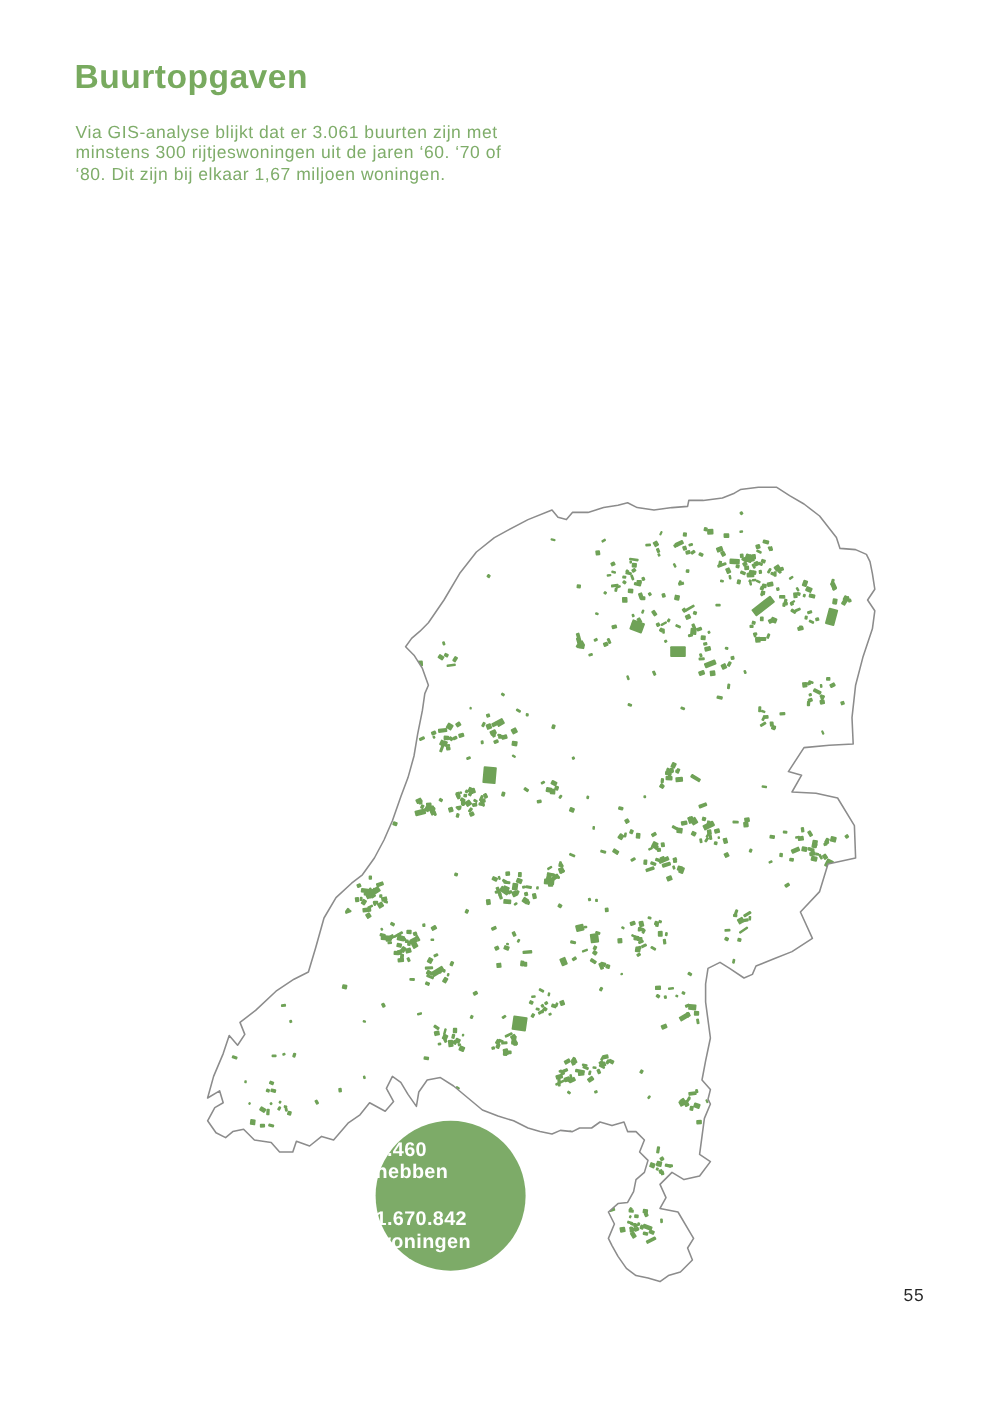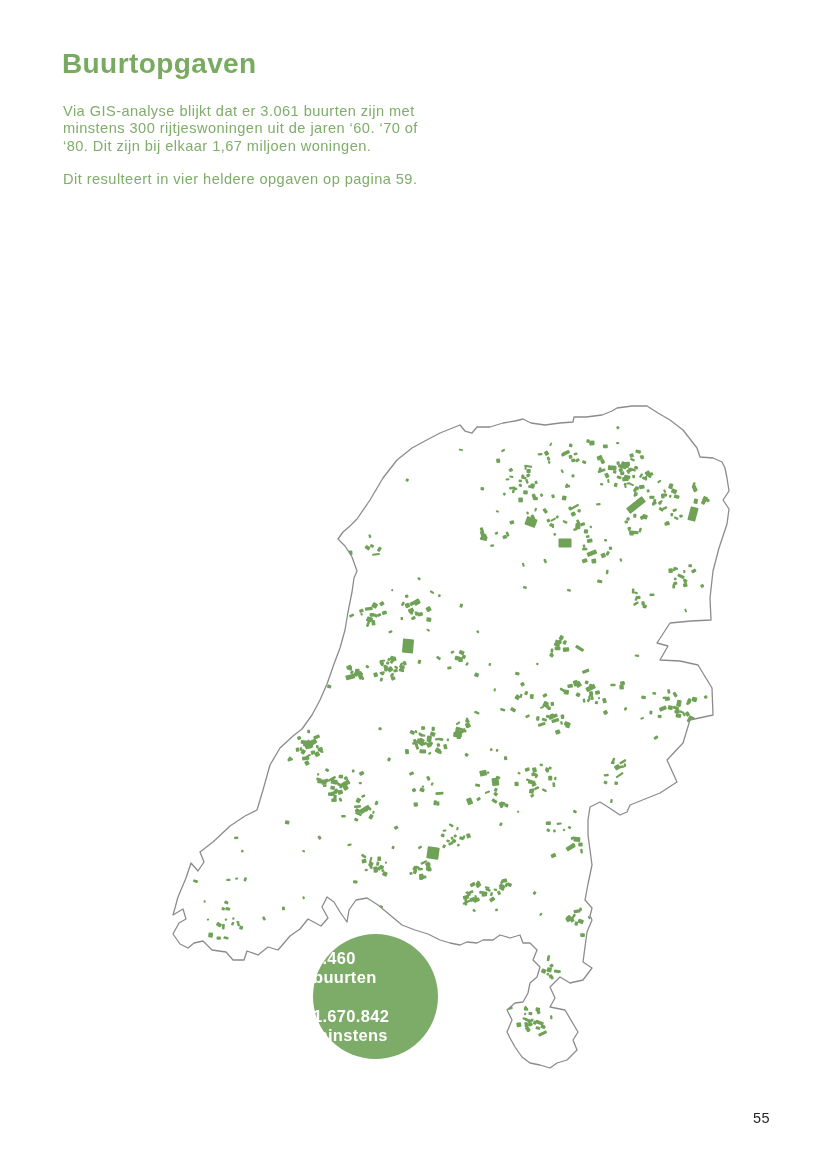--- a/index.html
+++ b/index.html
@@ -29,38 +29,37 @@
   .stats-badge{
     position:absolute;left:313px;top:934px;
     width:125px;height:125px;border-radius:50%;
     display:flex;flex-direction:column;align-items:flex-start;justify-content:center;
     text-align:center;
     color:#ffffff;font-weight:700;
     font-size:16.5px;line-height:19px;letter-spacing:.3px;
   }
   .badge-spacer{height:20px;}
   .page-number{
-    position:absolute;left:753px;top:1110px;
+    position:absolute;left:753px;top:1072px;
     font-size:14.5px;letter-spacing:.5px;
     color:#262626;
   }
 </style>
 </head>
 <body>
 
 <div class="page">
 
   <h1 class="page-title" style="color: rgb(120, 170, 95);">Buurtopgaven</h1>
 
   <div class="body-copy" id="para1" style="color: rgb(127, 173, 106);">
     <p>Via GIS-analyse blijkt dat er 3.061 buurten zijn met minstens 300 rijtjeswoningen uit de jaren ‘60. ‘70 of ‘80. Dit zijn bij elkaar 1,67 miljoen woningen.</p>
   </div>
 
   <div class="body-copy" id="para2" style="color: rgb(127, 173, 106);">
-    <p>Dit resulteert in vier heldere opgaven op pagina 59.</p>
   </div>
 
   <svg class="map-svg" id="map-svg" width="826" height="1169" viewBox="0 0 826 1169">
       <path d="M460,425 L465,431 L472,433 L477,427 L490,427 L503,423 L515,421 L523,419 L531,423 L545,425 L560,423 L573,422 L574,417 L586,417 L602,415 L612,411 L617,408 L632,406 L647,406 L658,413 L670,420 L683,430 L690,439 L697,448 L700,457 L713,458 L722,462 L725,468 L727,478 L729,491 L723,500 L729,509 L727,524 L719,548 L713,571 L710,598 L711,620 L691,621 L670,623 L657,643 L668,646 L660,660 L680,661 L698,665 L712,688 L713,715 L690,720 L683,743 L667,760 L677,782 L660,793 L645,799 L630,805 L627,812 L620,815 L608,807 L600,802 L590,807 L588,820 L588,835 L592,865 L588,884 L585,900 L592,908 L590,916 L592,920 L587,932 L585,947 L583,962 L592,968 L583,980 L570,983 L560,977 L550,987 L555,998 L550,1007 L565,1010 L575,1027 L578,1032 L573,1040 L577,1050 L567,1060 L557,1063 L550,1068 L540,1065 L530,1063 L522,1057 L515,1047 L510,1038 L507,1032 L512,1020 L507,1010 L515,1003 L523,1002 L528,993 L530,983 L537,977 L540,967 L533,960 L537,950 L530,943 L523,943 L520,935 L510,938 L500,935 L493,940 L483,940 L477,943 L467,942 L460,945 L450,943 L440,940 L428,934 L415,930 L402,925 L390,915 L378,905 L367,898 L356,900 L349,910 L347,922 L340,912 L334,902 L327,897 L322,907 L328,918 L321,926 L308,919 L300,929 L290,936 L278,950 L268,947 L258,955 L247,951 L244,960 L233,960 L226,952 L212,950 L203,941 L194,943 L188,948 L180,944 L173,934 L179,923 L186,919 L183,909 L173,915 L178,897 L186,878 L191,863 L198,871 L204,862 L200,852 L213,842 L230,826 L245,816 L257,810 L263,790 L270,765 L280,748 L293,736 L302,729 L312,715 L320,700 L327,684 L334,664 L340,648 L345,630 L348,612 L352,592 L354,578 L357,571 L352,557 L345,546 L338,539 L343,532 L350,526 L357,519 L370,500 L383,478 L397,460 L412,448 L423,442 L440,433 Z" fill="#ffffff" stroke="none"></path>
       <defs>
         <clipPath id="nl-clip">
           <path d="M460,425 L465,431 L472,433 L477,427 L490,427 L503,423 L515,421 L523,419 L531,423 L545,425 L560,423 L573,422 L574,417 L586,417 L602,415 L612,411 L617,408 L632,406 L647,406 L658,413 L670,420 L683,430 L690,439 L697,448 L700,457 L713,458 L722,462 L725,468 L727,478 L729,491 L723,500 L729,509 L727,524 L719,548 L713,571 L710,598 L711,620 L691,621 L670,623 L657,643 L668,646 L660,660 L680,661 L698,665 L712,688 L713,715 L690,720 L683,743 L667,760 L677,782 L660,793 L645,799 L630,805 L627,812 L620,815 L608,807 L600,802 L590,807 L588,820 L588,835 L592,865 L588,884 L585,900 L592,908 L590,916 L592,920 L587,932 L585,947 L583,962 L592,968 L583,980 L570,983 L560,977 L550,987 L555,998 L550,1007 L565,1010 L575,1027 L578,1032 L573,1040 L577,1050 L567,1060 L557,1063 L550,1068 L540,1065 L530,1063 L522,1057 L515,1047 L510,1038 L507,1032 L512,1020 L507,1010 L515,1003 L523,1002 L528,993 L530,983 L537,977 L540,967 L533,960 L537,950 L530,943 L523,943 L520,935 L510,938 L500,935 L493,940 L483,940 L477,943 L467,942 L460,945 L450,943 L440,940 L428,934 L415,930 L402,925 L390,915 L378,905 L367,898 L356,900 L349,910 L347,922 L340,912 L334,902 L327,897 L322,907 L328,918 L321,926 L308,919 L300,929 L290,936 L278,950 L268,947 L258,955 L247,951 L244,960 L233,960 L226,952 L212,950 L203,941 L194,943 L188,948 L180,944 L173,934 L179,923 L186,919 L183,909 L173,915 L178,897 L186,878 L191,863 L198,871 L204,862 L200,852 L213,842 L230,826 L245,816 L257,810 L263,790 L270,765 L280,748 L293,736 L302,729 L312,715 L320,700 L327,684 L334,664 L340,648 L345,630 L348,612 L352,592 L354,578 L357,571 L352,557 L345,546 L338,539 L343,532 L350,526 L357,519 L370,500 L383,478 L397,460 L412,448 L423,442 L440,433 Z"></path>
         </clipPath>
       </defs>
       <g clip-path="url(#nl-clip)" fill="#6fa257">
@@ -898,21 +897,21 @@
         <rect x="558.5" y="538.5" width="13" height="9" rx="0.8" transform="rotate(0.0 565.0 543.0)"></rect>
         <rect x="525.5" y="517.5" width="11" height="9" rx="0.8" transform="rotate(20.0 531.0 522.0)"></rect>
         <rect x="689" y="507" width="8" height="14" rx="0.8" transform="rotate(15.0 693.0 514.0)"></rect>
         <rect x="402.5" y="639" width="11" height="14" rx="0.8" transform="rotate(5.0 408.0 646.0)"></rect>
       </g>
       <path d="M460,425 L465,431 L472,433 L477,427 L490,427 L503,423 L515,421 L523,419 L531,423 L545,425 L560,423 L573,422 L574,417 L586,417 L602,415 L612,411 L617,408 L632,406 L647,406 L658,413 L670,420 L683,430 L690,439 L697,448 L700,457 L713,458 L722,462 L725,468 L727,478 L729,491 L723,500 L729,509 L727,524 L719,548 L713,571 L710,598 L711,620 L691,621 L670,623 L657,643 L668,646 L660,660 L680,661 L698,665 L712,688 L713,715 L690,720 L683,743 L667,760 L677,782 L660,793 L645,799 L630,805 L627,812 L620,815 L608,807 L600,802 L590,807 L588,820 L588,835 L592,865 L588,884 L585,900 L592,908 L590,916 L592,920 L587,932 L585,947 L583,962 L592,968 L583,980 L570,983 L560,977 L550,987 L555,998 L550,1007 L565,1010 L575,1027 L578,1032 L573,1040 L577,1050 L567,1060 L557,1063 L550,1068 L540,1065 L530,1063 L522,1057 L515,1047 L510,1038 L507,1032 L512,1020 L507,1010 L515,1003 L523,1002 L528,993 L530,983 L537,977 L540,967 L533,960 L537,950 L530,943 L523,943 L520,935 L510,938 L500,935 L493,940 L483,940 L477,943 L467,942 L460,945 L450,943 L440,940 L428,934 L415,930 L402,925 L390,915 L378,905 L367,898 L356,900 L349,910 L347,922 L340,912 L334,902 L327,897 L322,907 L328,918 L321,926 L308,919 L300,929 L290,936 L278,950 L268,947 L258,955 L247,951 L244,960 L233,960 L226,952 L212,950 L203,941 L194,943 L188,948 L180,944 L173,934 L179,923 L186,919 L183,909 L173,915 L178,897 L186,878 L191,863 L198,871 L204,862 L200,852 L213,842 L230,826 L245,816 L257,810 L263,790 L270,765 L280,748 L293,736 L302,729 L312,715 L320,700 L327,684 L334,664 L340,648 L345,630 L348,612 L352,592 L354,578 L357,571 L352,557 L345,546 L338,539 L343,532 L350,526 L357,519 L370,500 L383,478 L397,460 L412,448 L423,442 L440,433 Z" fill="none" stroke="#8c8c8c" stroke-width="1.3" stroke-linejoin="round" stroke-linecap="round"></path>
     </svg>
 
   <div class="stats-badge" id="stats-badge" style="background: rgb(125, 171, 104); color: rgb(255, 255, 255);">
     <div>2.460</div>
-    <div>buurten</div>
+    <div>hebben</div>
     <div class="badge-spacer"></div>
     <div>1.670.842</div>
-    <div>minstens</div>
+    <div>woningen</div>
   </div>
 
   <div class="page-number">55</div>
 
 </div>
 
 </body></html>

